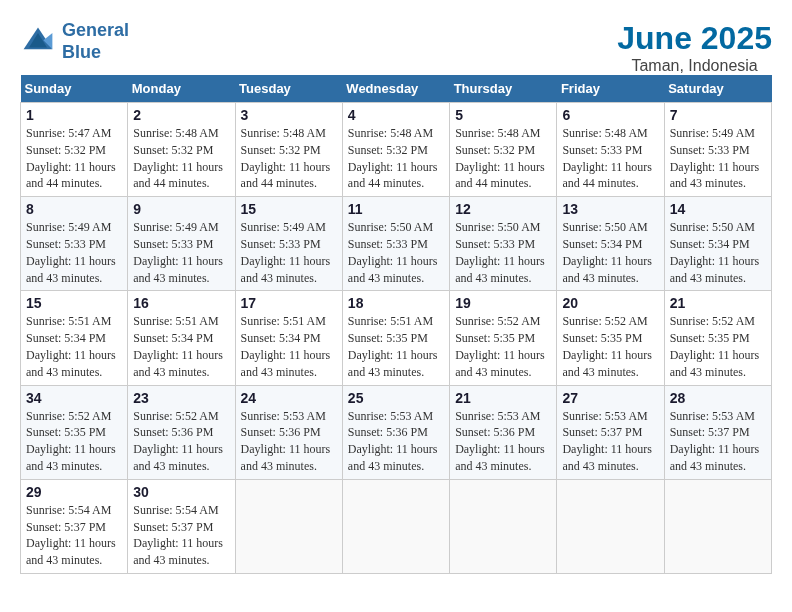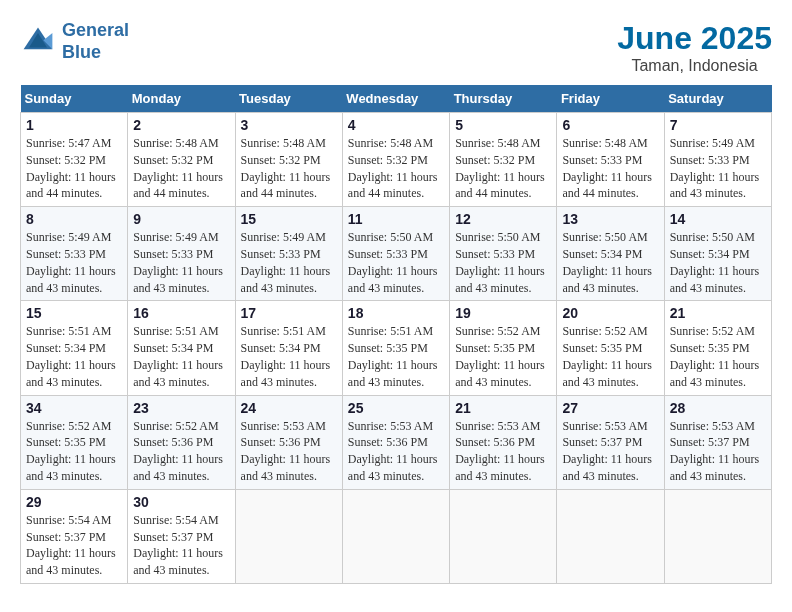--- a/index.html
+++ b/index.html
@@ -7,21 +7,20 @@
       font-family: Arial, sans-serif;
       background: #fff;
       width: 792px;
       min-height: 612px;
       padding: 20px;
     }
     .header {
       display: flex;
       justify-content: space-between;
       align-items: flex-start;
-      margin-bottom: 10px;
     }
     .logo {
       display: flex;
       align-items: center;
       gap: 6px;
     }
     .logo-text {
       font-size: 18px;
       font-weight: bold;
       color: #1a1a2e;

